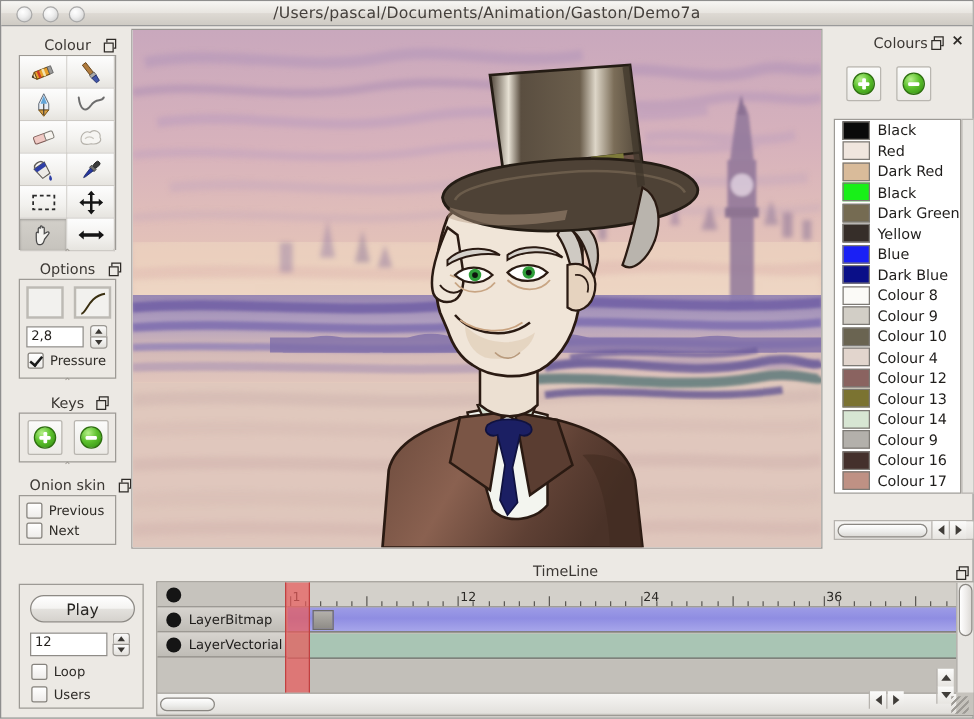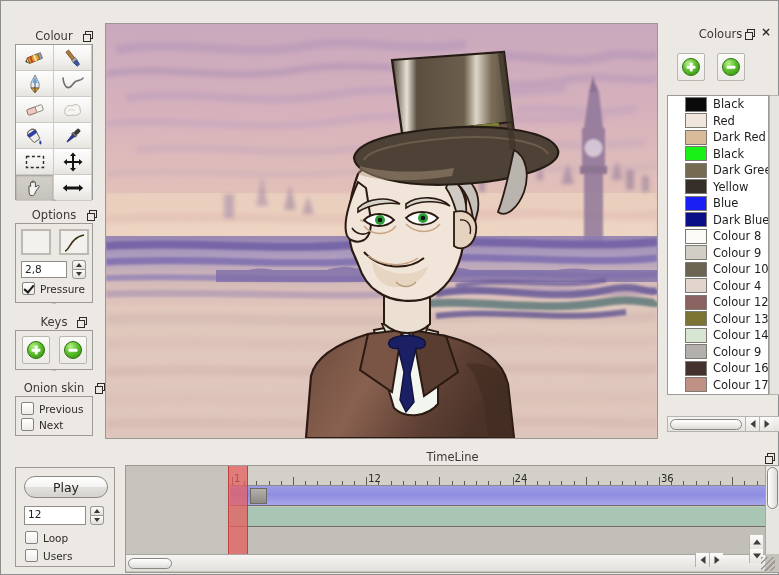--- a/index.html
+++ b/index.html
@@ -185,21 +185,21 @@
   #col-tools{
     position:absolute;left:676px;top:52px;width:88px;height:34px;
     display:flex;gap:12px;
   }
   #col-list{
     position:absolute;left:666px;top:94px;width:102px;height:300px;
     background:#ffffff;border:1px solid #9d9a95;box-sizing:border-box;
     overflow:hidden;
   }
   .col-row{
-    height:16.5px;display:flex;align-items:center;gap:6px;padding-left:17px;
+    height:16.5px;display:flex;align-items:center;gap:6px;padding-left:6px;
   }
   .col-chip{width:22px;height:15px;flex:none;border:1px solid #7d7a75;box-sizing:border-box;}
   .col-name{font-size:11.5px;color:#1f1d1b;font-family:"DejaVu Sans",sans-serif;
     white-space:nowrap;}
 
   
   #col-vscroll{
     position:absolute;left:768px;top:94px;width:11px;height:300px;
     background:#e7e5e1;border:1px solid #b6b3ae;box-sizing:border-box;
   }
@@ -306,20 +306,28 @@
     background:repeating-linear-gradient(135deg,#9e9b96 0 1.5px,transparent 1.5px 4px);
   }
   #tl-float{position:absolute;right:4px;top:452px;}
 </style>
 </head>
 <body>
 
 <div id="app">
  <div class="win-frame">
 
+  <div class="titlebar">
+    <div class="traffic">
+      <span class="tl-dot"></span>
+      <span class="tl-dot"></span>
+      <span class="tl-dot"></span>
+    </div>
+    <div class="title-text">/Users/pascal/Documents/Animation/Gaston/Demo7a</div>
+  </div>
 
   <div class="dock-head" id="tools-head">
     <span class="dh-label">Colour</span>
     <span class="float-ico" style="left:76px;top:4px;"></span>
   </div>
   <div class="panel-body" id="tools-panel">
     <div class="tool-grid">
 
       <div class="tool-btn">
         <svg width="22" height="18" viewBox="0 0 22 18">
@@ -786,20 +794,33 @@
     <span class="sb-arrow right"></span>
   </div>
 
   <div id="tl-head">
     <span>TimeLine</span>
   </div>
   <span class="float-ico" id="tl-float"></span>
 
   <div id="tl-panel">
 
+    <div id="tl-labelcol">
+      <div class="lbl-row hdr">
+        <span class="bullet"></span>
+      </div>
+      <div class="lbl-row track">
+        <span class="bullet"></span>
+        <span class="lbl-text">LayerBitmap</span>
+      </div>
+      <div class="lbl-row track">
+        <span class="bullet"></span>
+        <span class="lbl-text">LayerVectorial</span>
+      </div>
+    </div>
 
     <div id="tl-ruler">
           <span class="tick major" style="left: 2px;"></span>
           <span class="tick minor" style="left: 14.2px;"></span>
           <span class="tick minor" style="left: 26.4px;"></span>
           <span class="tick minor" style="left: 38.6px;"></span>
           <span class="tick minor" style="left: 50.8px;"></span>
           <span class="tick major" style="left: 63px;"></span>
           <span class="tick minor" style="left: 75.2px;"></span>
           <span class="tick minor" style="left: 87.4px;"></span>

